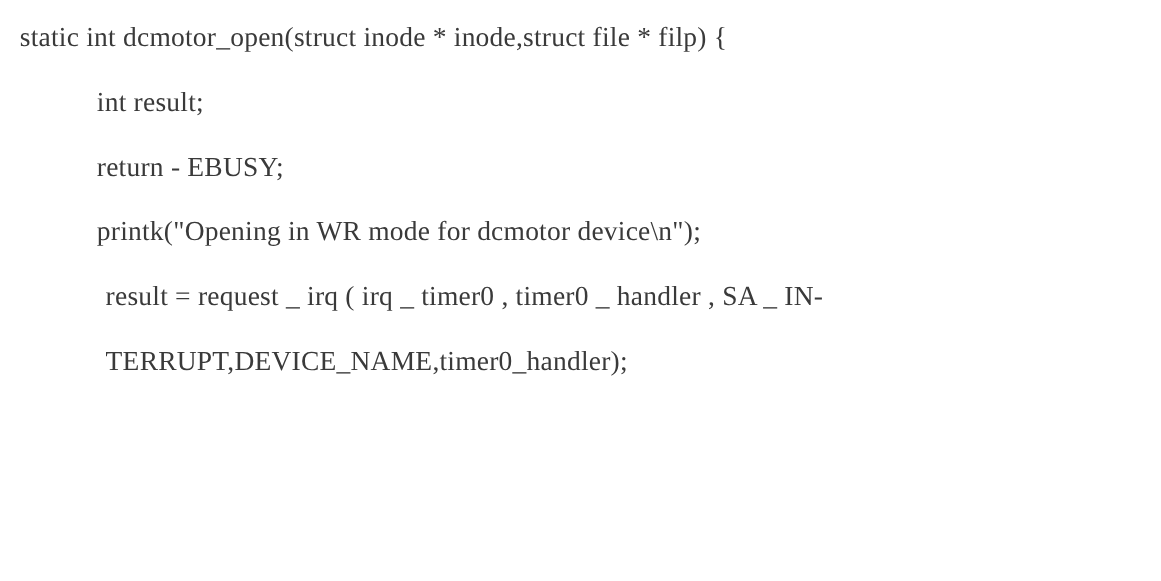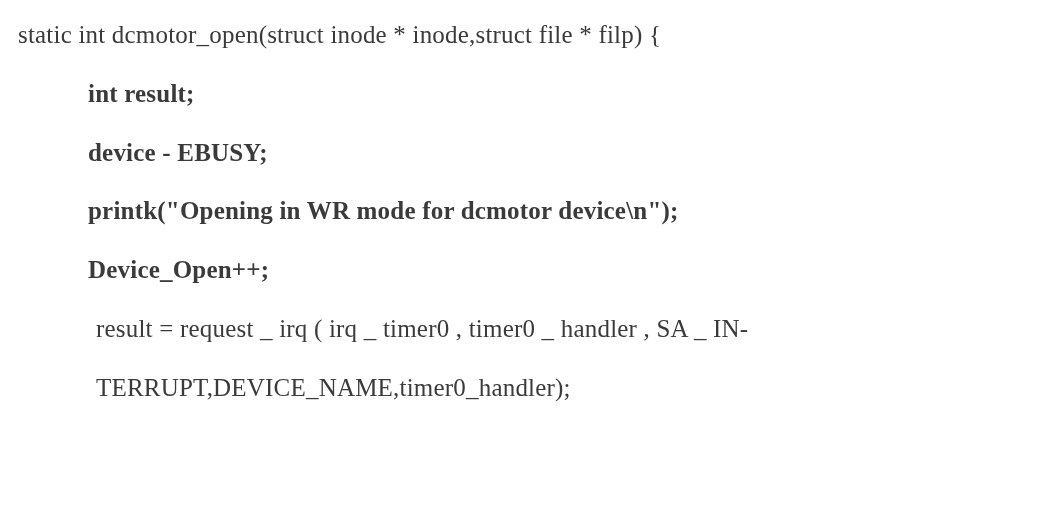--- a/index.html
+++ b/index.html
@@ -14,27 +14,26 @@
       line-height: 2.35;
       overflow: hidden;
     }
     .page {
       padding: 6px 18px 0 18px;
     }
     .line {
       white-space: pre;
       letter-spacing: 0.2px;
     }
-    .indent1 { padding-left: 70px; font-weight: bold; }
+    .indent1 { padding-left: 70px; }
     .indent2 { padding-left: 78px; }
   </style>
 </head>
 <body>
 
 <div class="page">
   <div class="line">static int dcmotor_open(struct inode * inode,struct file * filp) {</div>
   <div class="line indent1">int result;</div>
-  <div class="line indent1">device - EBUSY;</div>
+  <div class="line indent1">return - EBUSY;</div>
   <div class="line indent1">printk("Opening in WR mode for dcmotor device\n");</div>
-  <div class="line indent1">Device_Open++;</div>
   <div class="line indent2">result = request _ irq ( irq _ timer0 , timer0 _ handler , SA _ IN-</div>
   <div class="line indent2">TERRUPT,DEVICE_NAME,timer0_handler);</div>
 </div>
 
 </body></html>

